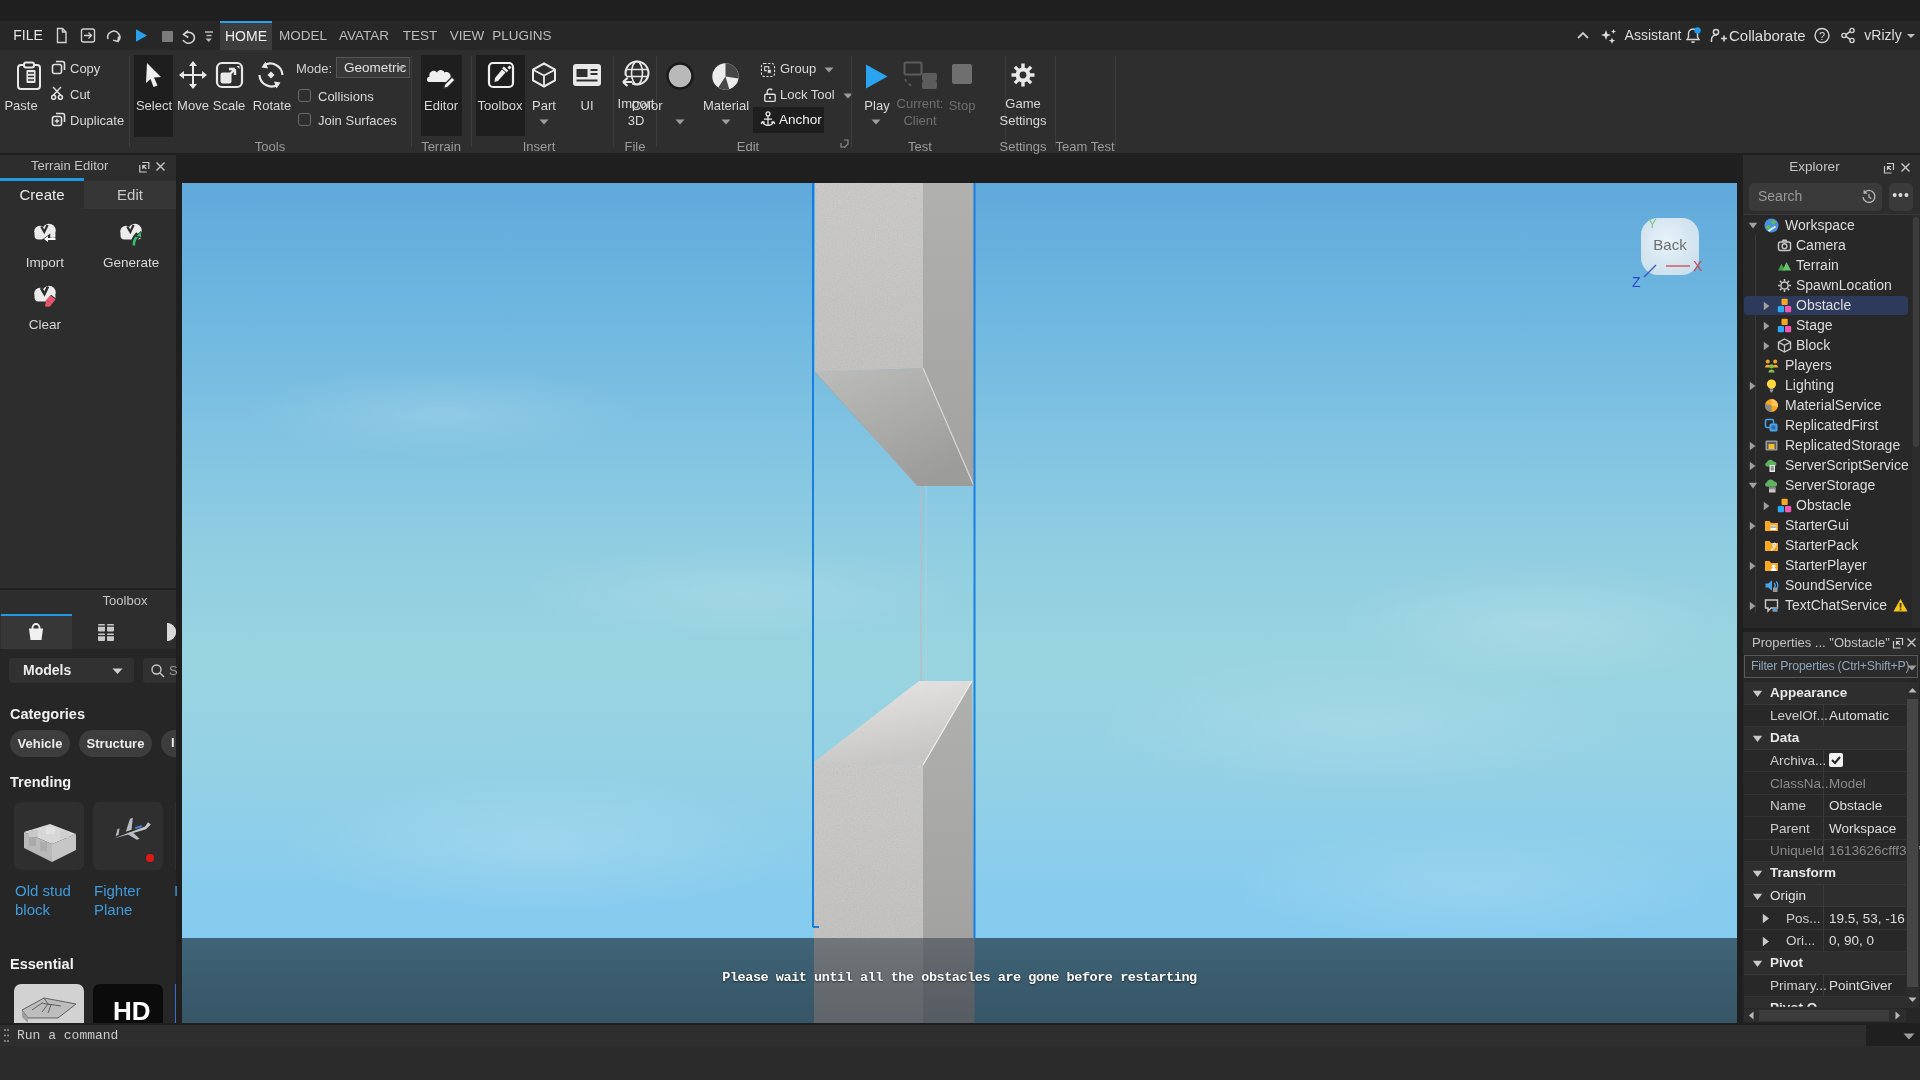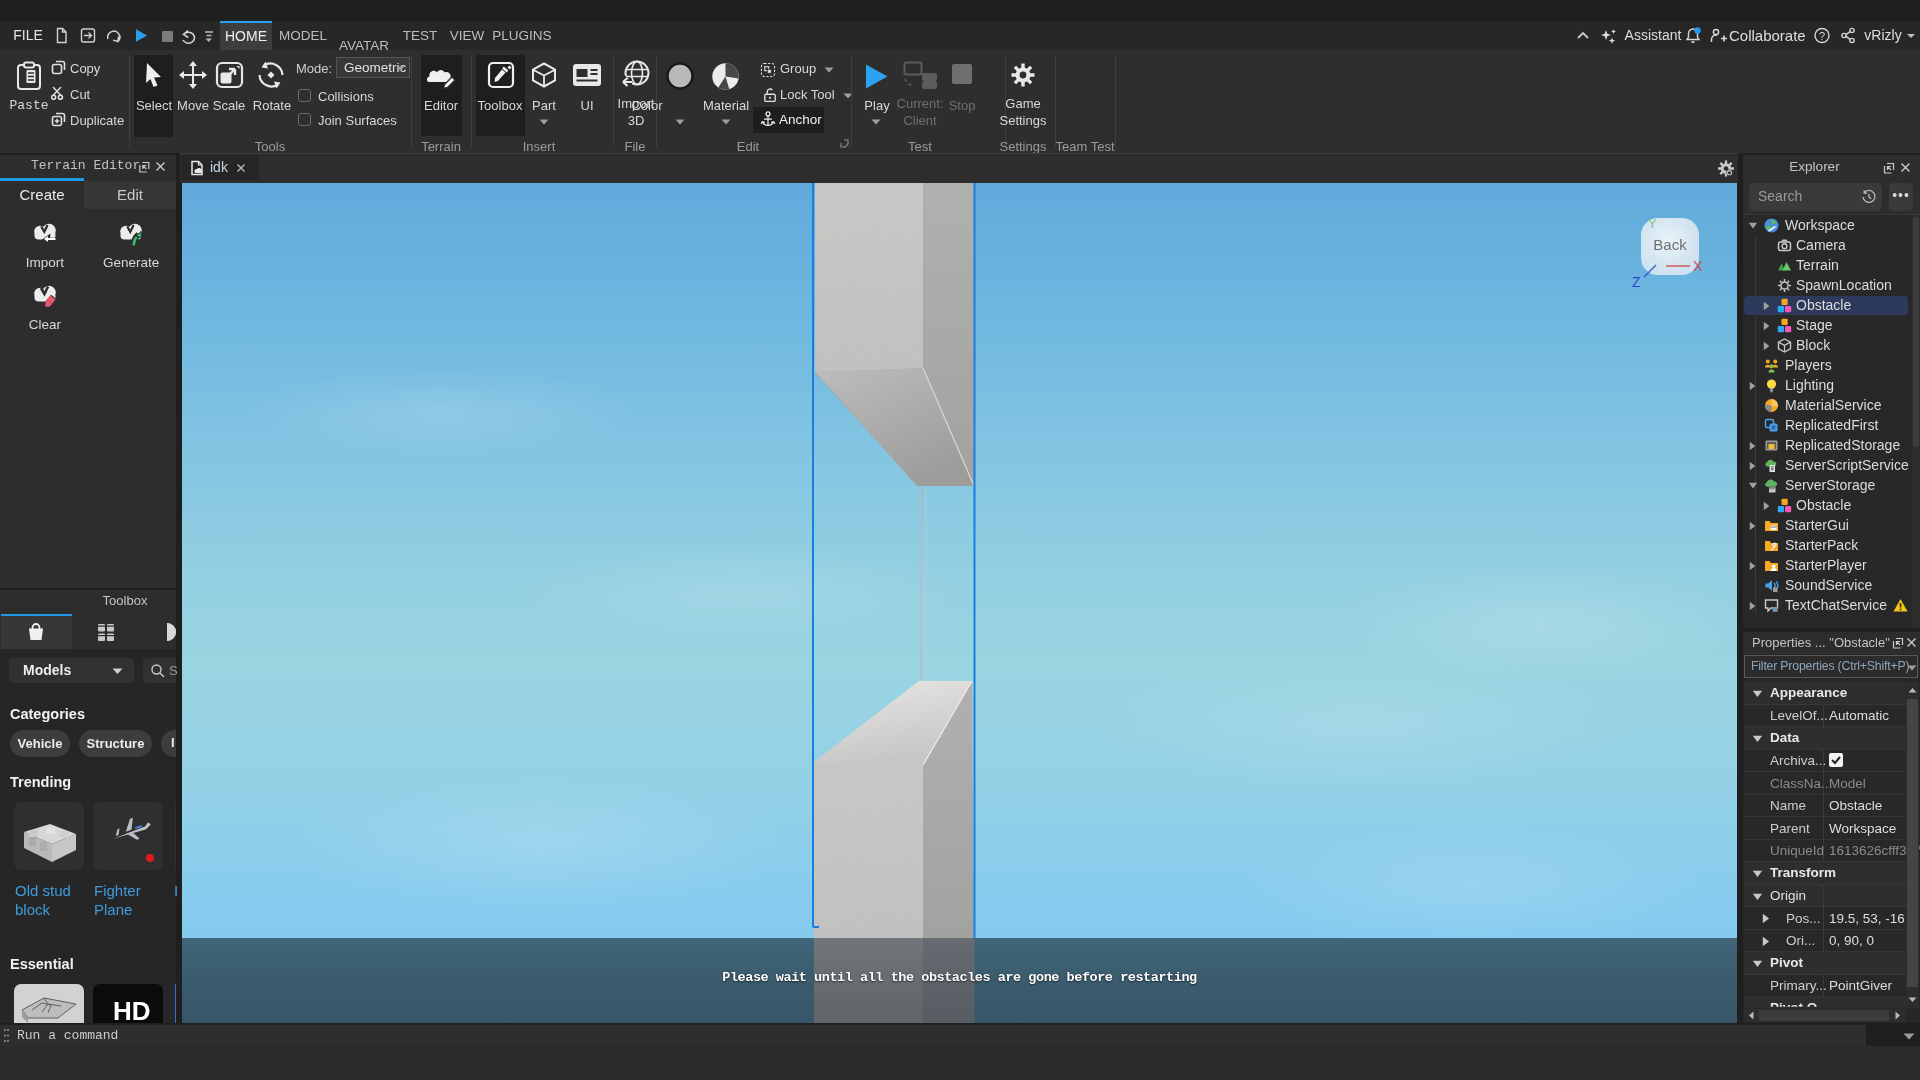--- a/index.html
+++ b/index.html
@@ -22,21 +22,21 @@
   #ribbon { left:0; top:50px; width:1920px; height:103px; background:#2e2e2e; }
   .rsep { position:absolute; top:6px; width:1px; height:91px; background:#3d3d3d; }
   .rgrouplbl { position:absolute; top:89px; width:100px; text-align:center; font-size:13px; color:#9b9b9b; }
   .rlbl { position:absolute; font-size:13px; color:#d8d8d8; text-align:center; }
   .rlbl.dis { color:#6f6f6f; }
   .pressed { position:absolute; background:#1e1e1e; }
   .cb { position:absolute; width:13px; height:13px; border:1px solid #6a6a6a; border-radius:3px; background:transparent; }
 
   
   .panel { position:absolute; background:#2d2d2d; }
-  .phead { position:absolute; left:0; top:0; width:100%; height:23px;font-family:Liberation Mono, monospace; }
+  .phead { position:absolute; left:0; top:0; width:100%; height:23px; }
   .phead .t { position:absolute; top:3px; width:100%; text-align:center; font-size:13px; color:#c3c3c3; }
   .picon { position:absolute; top:4px; color:#c9c9c9; font-size:12px; }
 
   
   #tabstrip { left:180px; top:153px; width:1558px; height:30px; background:#2d2d2d; border-top:1px solid #3a3a3a; }
   #doctab { position:absolute; left:1px; top:1px; width:78px; height:25px; background:#252525; color:#cfe0ef; font-size:14px; }
 
   
   #viewport { left:182px; top:183px; width:1555px; height:840px; overflow:hidden;
     background:linear-gradient(180deg,#60a9db 0%, #6db6e0 14%, #82c4e2 31%, #92cfe1 46%, #99d4e0 57%, #94d1e5 70%, #87ccee 85%, #7dc8f1 100%); }
@@ -67,21 +67,21 @@
       <path d="M84 3.2 l11 6.3 -11 6.3 z" fill="#2aa1ef"></path>
       <rect x="110" y="5" width="11" height="11" rx="1" fill="#7b7b7b"></rect>
       <g fill="none" stroke="#d2d2d2" stroke-width="1.5">
         <path d="M132 8 a6 5.5 0 1 1 -1 6 M136 4.5 l-4.5 3.8 4.8 3.2" stroke-width="1.6"></path>
       </g>
       <path d="M153 6 h8 M154.5 9.5 h5" stroke="#b9b9b9" stroke-width="1.4" fill="none"></path>
         <path d="M153.5 12.5 l3.2 3.5 3.2 -3.5 z" fill="#b9b9b9"></path>
     </svg>
     <div class="mtab sel" style="left:220px; width:52px;">HOME</div>
     <div class="mtab" style="left:278px; width:50px; font-size:13.5px;">MODEL</div>
-    <div class="mtab" style="left:336px; width:56px; font-size:13.5px;margin-top:10px;">AVATAR</div>
+    <div class="mtab" style="left:336px; width:56px; font-size:13.5px;">AVATAR</div>
     <div class="mtab" style="left:398px; width:44px; font-size:13.5px;">TEST</div>
     <div class="mtab" style="left:444px; width:46px; font-size:13.5px;">VIEW</div>
     <div class="mtab" style="left:490px; width:64px; font-size:13.5px;">PLUGINS</div>
 
     <svg class="abs" style="left:1576px; top:7px;" width="44px" height="16" viewBox="0 0 44 16">
       <path d="M2 10 l5 -5 5 5" fill="none" stroke="#c9c9c9" stroke-width="1.8"></path>
       <path d="M30 2 l1.3 3.7 L35 7 l-3.7 1.3 L30 12 l-1.3 -3.7 L25 7 l3.7 -1.3 z" fill="#dcdcdc"></path>
       <path d="M36 9.5 l.9 2.3 2.3.9 -2.3.9 -.9 2.3 -.9 -2.3 -2.3 -.9 2.3 -.9 z" fill="#dcdcdc"></path>
       <path d="M37.5 1 l.7 1.8 1.8.7 -1.8.7 -.7 1.8 -.7 -1.8 -1.8 -.7 1.8 -.7 z" fill="#dcdcdc"></path>
     </svg>
@@ -115,21 +115,21 @@
   </div>
 
   <div id="ribbon" class="abs">
 
     <svg class="icon" style="left:16px; top:11px;" width="26" height="30" viewBox="0 0 26 30" fill="none" stroke="#e8e8e8" stroke-width="2">
       <rect x="2" y="4" width="22" height="24" rx="3"></rect>
       <rect x="8" y="1.5" width="10" height="5" rx="2" fill="#2e2e2e"></rect>
       <rect x="10.5" y="9" width="9" height="13" rx="1" fill="#e8e8e8" stroke="none"></rect>
       <path d="M12 12 h6 M12 15.5 h6 M12 19 h6" stroke="#2e2e2e" stroke-width="1.6"></path>
     </svg>
-    <div class="rlbl" style="left:8px; top:48px; width:42px;font-family:Liberation Mono, monospace;">Paste</div>
+    <div class="rlbl" style="left:0; top:48px; width:42px;">Paste</div>
     <svg class="icon" style="left:51px; top:10px;" width="15" height="76" viewBox="0 0 15 76" fill="none" stroke="#e0e0e0" stroke-width="1.6">
       <rect x="1.5" y="4.5" width="9" height="9" rx="2"></rect>
         <path d="M5 1.5 h6.5 a2 2 0 0 1 2 2 v6.5"></path>
       <g transform="translate(0,26)">
           <path d="M2 1 l8 8.5 M10 1 l-8 8.5" stroke-width="1.4"></path>
           <circle cx="2.6" cy="11.3" r="2"></circle>
           <circle cx="9.4" cy="11.3" r="2"></circle>
         </g>
       <g transform="translate(0,52)">
           <rect x="1.5" y="4.5" width="9" height="9" rx="2"></rect>
@@ -452,44 +452,20 @@
         <path d="M18 26 l10 -7 9 2 -3 8 M30 14 l4 6 13 2 M34 20 l-6 8" fill="none" stroke="#5f5f5f" stroke-width="1"></path>
         <polygon points="8,26 14,34 14,39 8,33" fill="#9e9e9e"></polygon>
       </svg>
     </div>
     <div class="abs" style="left:93px; top:394px; width:70px; height:39px; background:#0b0b0b; border-radius:7px 7px 0 0; overflow:hidden;">
       <div style="position:absolute; left:20px; top:12px; font-size:26px; font-weight:bold; color:#fff; font-family:'Liberation Sans',sans-serif;">HD</div>
     </div>
     <div class="abs" style="left:175px; top:394px; width:1px; height:39px; background:#3d6cd8;"></div>
   </div>
 
-  <div id="tabstrip" class="abs">
-    <svg class="abs" style="left:1537px; top:5px;" width="18" height="19" viewBox="0 0 26 26">
-      <g fill="#c9c9c9">
-        <circle cx="13" cy="13" r="7.5"></circle>
-        <g stroke="#c9c9c9" stroke-width="3.4">
-          <path d="M13 1.5 v5 M13 19.5 v5 M1.5 13 h5 M19.5 13 h5 M4.9 4.9 l3.5 3.5 M17.6 17.6 l3.5 3.5 M21.1 4.9 l-3.5 3.5 M8.4 17.6 l-3.5 3.5"></path>
-        </g>
-        <circle cx="13" cy="13" r="3.4" fill="#2d2d2d"></circle>
-        <circle cx="18" cy="19" r="4.5" fill="#2d2d2d"></circle>
-        <circle cx="18" cy="19" r="3" fill="none" stroke="#c9c9c9" stroke-width="1.6"></circle>
-      </g>
-    </svg>
-    <div id="doctab">
-      <svg class="abs" style="left:9px; top:5px;" width="14" height="16" viewBox="0 0 14 16">
-          <path d="M2 1.5 h6.5 L12 5 v9.5 h-10 z" fill="none" stroke="#e8e8e8" stroke-width="1.5"></path>
-          <path d="M8.5 1.5 v3.5 h3.5" fill="none" stroke="#e8e8e8" stroke-width="1.2"></path>
-          <path d="M4.5 11.5 a2 2 0 0 1 2.5 -2.5 a2.5 2.5 0 0 1 4.5 1 a1.6 1.6 0 0 1 -0.5 3 h-5.5 a1.8 1.8 0 0 1 -1 -1.5 z" fill="#e8e8e8"></path>
-        </svg>
-      <span style="position:absolute; left:29px; top:4px; color:#bfd4e4;">idk</span>
-      <svg class="abs" style="left:55px; top:8px;" width="10" height="10" viewBox="0 0 10 10" stroke="#b9b9b9" stroke-width="1.4">
-          <path d="M1.5 1.5 l7 7 M8.5 1.5 l-7 7"></path>
-        </svg>
-    </div>
-  </div>
 
   <div id="viewport" class="abs">
     <div class="abs" style="left:60px; top:185px; width:400px; height:90px; background:radial-gradient(ellipse 50% 50% at 50% 50%, rgba(255,255,255,0.14), rgba(255,255,255,0));"></div>
     <div class="abs" style="left:330px; top:360px; width:460px; height:100px; background:radial-gradient(ellipse 50% 50% at 50% 50%, rgba(255,255,255,0.13), rgba(255,255,255,0));"></div>
     <div class="abs" style="left:1150px; top:380px; width:420px; height:120px; background:radial-gradient(ellipse 50% 50% at 50% 50%, rgba(255,255,255,0.16), rgba(255,255,255,0));"></div>
     <div class="abs" style="left:900px; top:470px; width:560px; height:140px; background:radial-gradient(ellipse 50% 50% at 50% 50%, rgba(255,255,255,0.13), rgba(255,255,255,0));"></div>
     <div class="abs" style="left:100px; top:590px; width:520px; height:140px; background:radial-gradient(ellipse 50% 50% at 50% 50%, rgba(255,255,255,0.15), rgba(255,255,255,0));"></div>
     <div class="abs" style="left:1050px; top:640px; width:480px; height:130px; background:radial-gradient(ellipse 50% 50% at 50% 50%, rgba(255,255,255,0.13), rgba(255,255,255,0));"></div>
     <svg class="abs" style="left:0; top:0;" width="1555" height="840" viewBox="0 0 1555 840">
       <defs>

